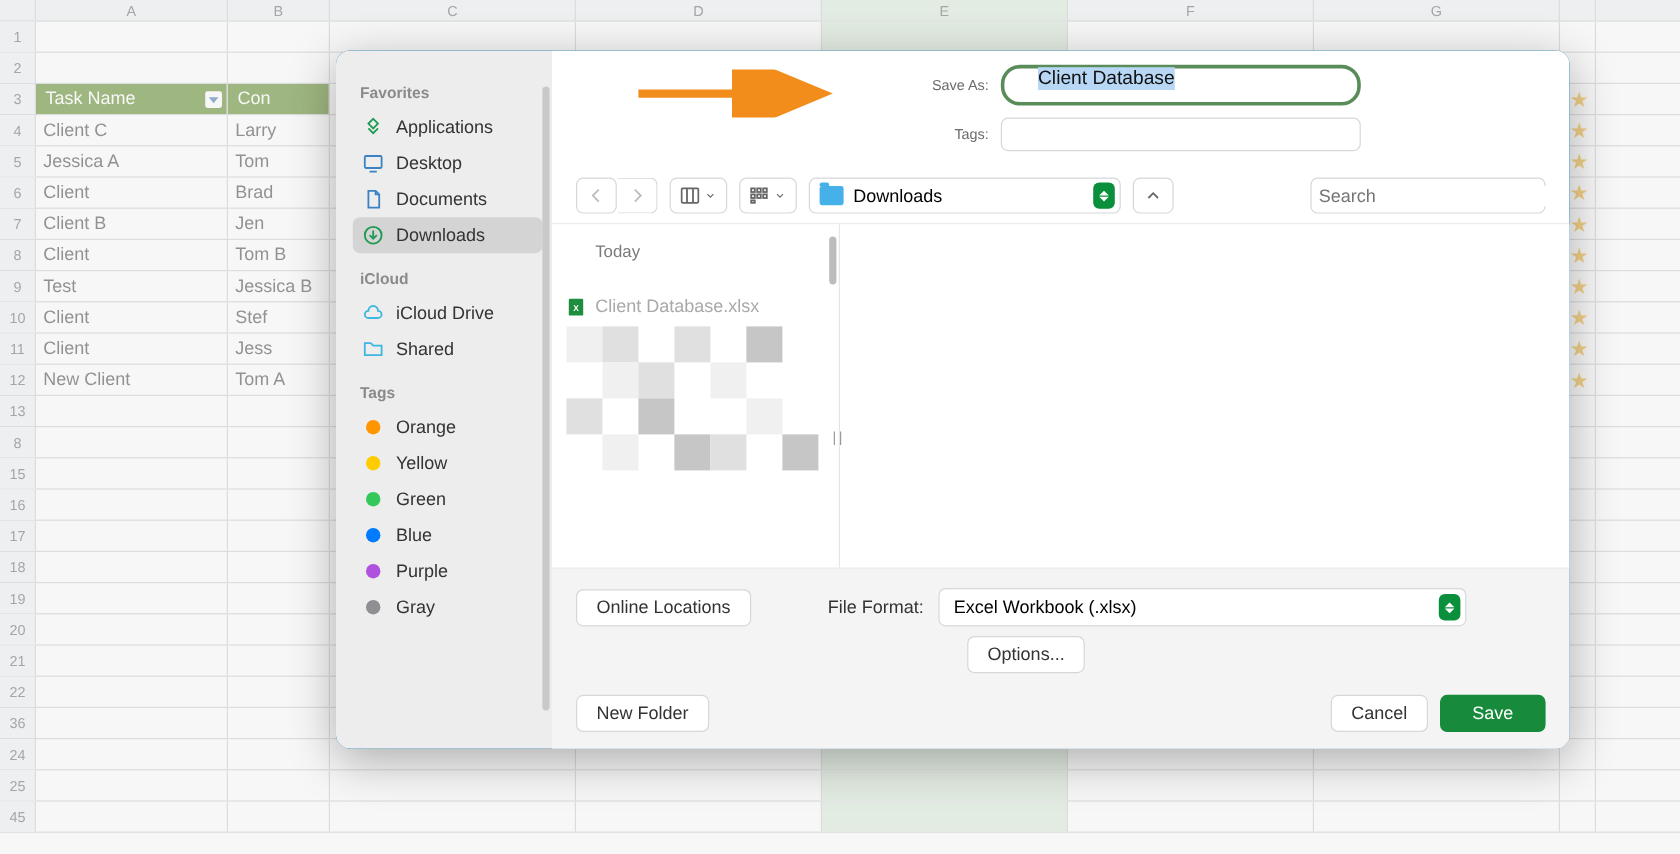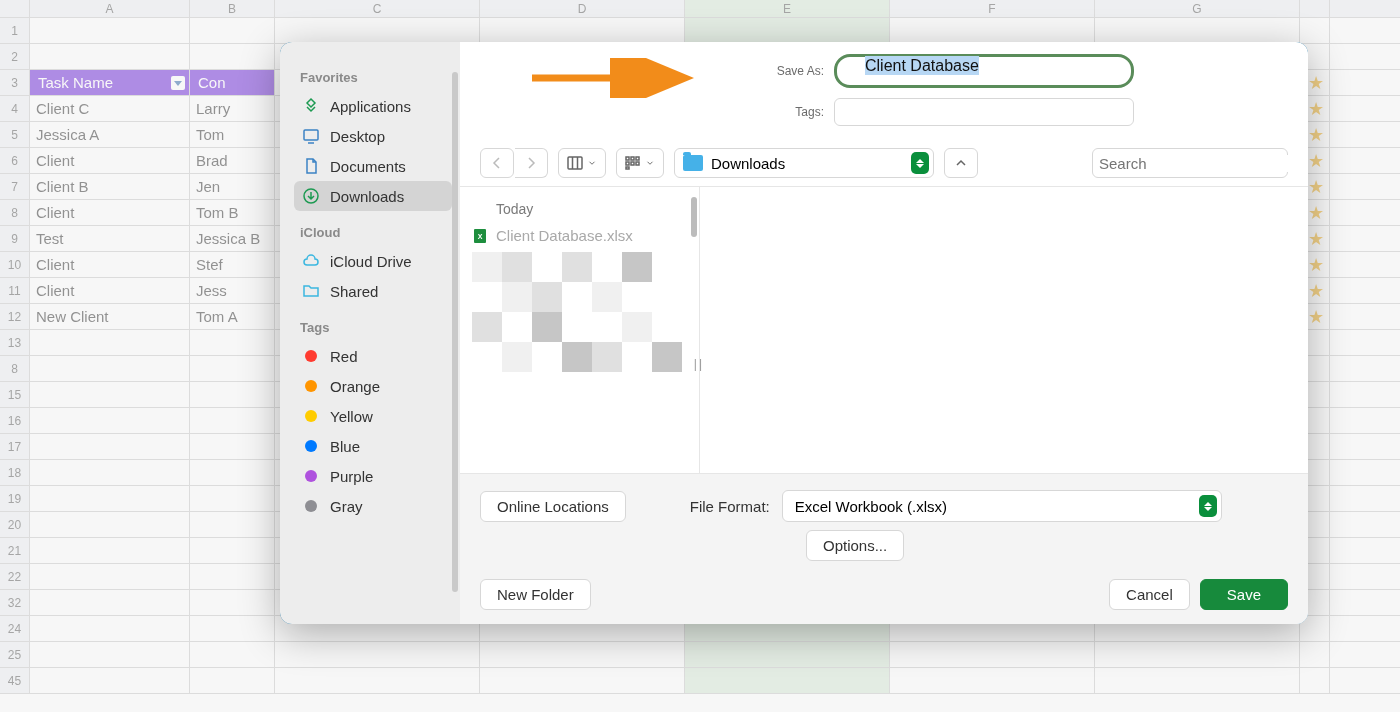--- a/index.html
+++ b/index.html
@@ -40,21 +40,21 @@
     width:30px; background:#eceff2; text-align:center;
     font-size:12px; color:#5a5a5a; line-height:26px;
     border-right:1px solid #c9c9c9;
   }
   .cell {
     border-right:1px solid #c9c9c9; padding:0 6px;
     line-height:26px; font-size:15px; color:#333;
     white-space:nowrap; overflow:hidden;
   }
   .hdr-cell {
-    background:#6d28d9; color:#fff; font-weight:500;
+    background:#4d7c0f; color:#fff; font-weight:500;
     display:flex; justify-content:space-between; align-items:center;
     padding:0 4px 16px 8px;
   }
   .filter-btn {
     width:14px; height:14px; background:#fff; border-radius:2px;
     display:flex; align-items:center; justify-content:center;
   }
   .filter-btn svg { width:8px; height:8px; fill:#2d66a8; }
   .star { color:#f2b01e; font-size:18px; line-height:26px; padding-left:2px;}
   
@@ -150,21 +150,21 @@
   .browser {
     flex:1; display:flex; background:#fff;
     border-bottom:1px solid #e6e6e6;
   }
   .col-pane {
     width:240px; border-right:1px solid #e6e6e6; padding:10px 0;
     position:relative;
   }
   .col-scroll{position:absolute;right:2px;top:10px;width:6px;height:40px;background:#bcbcbc;border-radius:3px;}
   .grp-label{font-size:14px;color:#7a7a7a;padding:4px 20px 6px 36px;}
-  .file-row{display:flex;align-items:center;gap:8px;padding:4px 20px 4px 12px;font-size:15px;color:#a9a9a9;}
+  .file-row{display:flex;align-items:center;gap:8px;padding:4px 20px 4px 12px;font-size:15px;color:#a9a9a9;margin-top:20px;}
   .file-icon{width:16px;height:16px;}
   .mosaic{display:flex;flex-wrap:wrap;gap:0;padding:4px 12px;}
   .mosaic div{width:30px;height:30px;}
   .m1{background:#f0f0f0;} .m2{background:#e0e0e0;} .m3{background:#c6c6c6;}
   .handle{position:absolute;right:-5px;top:170px;font-size:12px;color:#999;letter-spacing:2px;}
   
   .bottom {
     padding:16px 20px 14px 20px; background:#f4f4f4;
   }
   .bottom-row{display:flex;align-items:center;gap:12px;margin-bottom:12px;}
@@ -461,21 +461,21 @@
         <div class="cell col-A"></div>
         <div class="cell col-B"></div>
         <div class="cell col-C"></div>
         <div class="cell col-D"></div>
         <div class="cell col-E"></div>
         <div class="cell col-F"></div>
         <div class="cell col-G"></div>
         <div class="cell col-H"></div>
       </div>
       <div class="row">
-        <div class="rownum">32</div>
+        <div class="rownum">36</div>
         <div class="cell col-A"></div>
         <div class="cell col-B"></div>
         <div class="cell col-C"></div>
         <div class="cell col-D"></div>
         <div class="cell col-E"></div>
         <div class="cell col-F"></div>
         <div class="cell col-G"></div>
         <div class="cell col-H"></div>
       </div>
       <div class="row">
@@ -574,35 +574,35 @@
               <path d="M2 6 L2 14 L16 14 L16 6 L9 6 L7 4 L2 4 Z"></path>
             </svg>
           </span>
           <span>Shared</span>
         </div>
       </div>
     <div class="sb-section" style="margin-top:14px">Tags</div>
     <div id="sb-tags">
         <div class="sb-item">
           <span class="sb-icon">
-            <span class="tag-dot" style="background: rgb(255, 59, 48);"></span>
-          </span>
-          <span>Red</span>
-        </div>
-        <div class="sb-item">
-          <span class="sb-icon">
             <span class="tag-dot" style="background: rgb(255, 149, 0);"></span>
           </span>
           <span>Orange</span>
         </div>
         <div class="sb-item">
           <span class="sb-icon">
             <span class="tag-dot" style="background: rgb(255, 204, 0);"></span>
           </span>
           <span>Yellow</span>
+        </div>
+        <div class="sb-item">
+          <span class="sb-icon">
+            <span class="tag-dot" style="background: rgb(52, 199, 89);"></span>
+          </span>
+          <span>Green</span>
         </div>
         <div class="sb-item">
           <span class="sb-icon">
             <span class="tag-dot" style="background: rgb(0, 122, 255);"></span>
           </span>
           <span>Blue</span>
         </div>
         <div class="sb-item">
           <span class="sb-icon">
             <span class="tag-dot" style="background: rgb(175, 82, 222);"></span>

